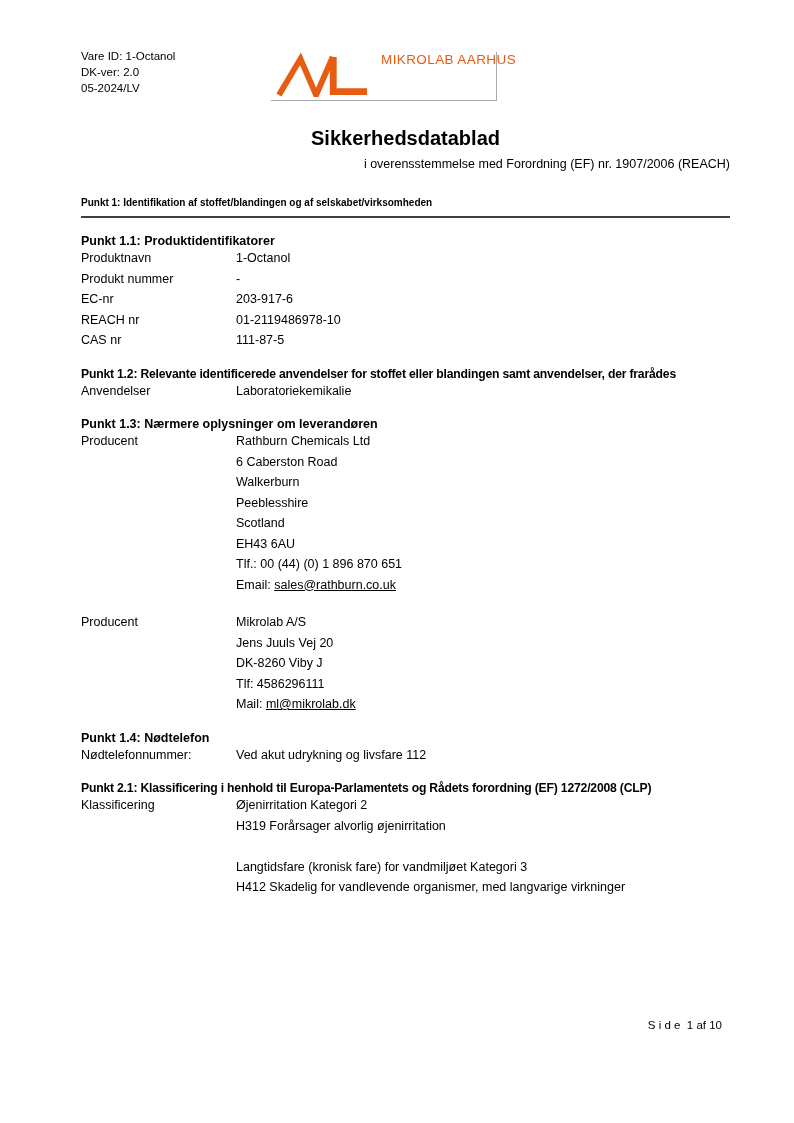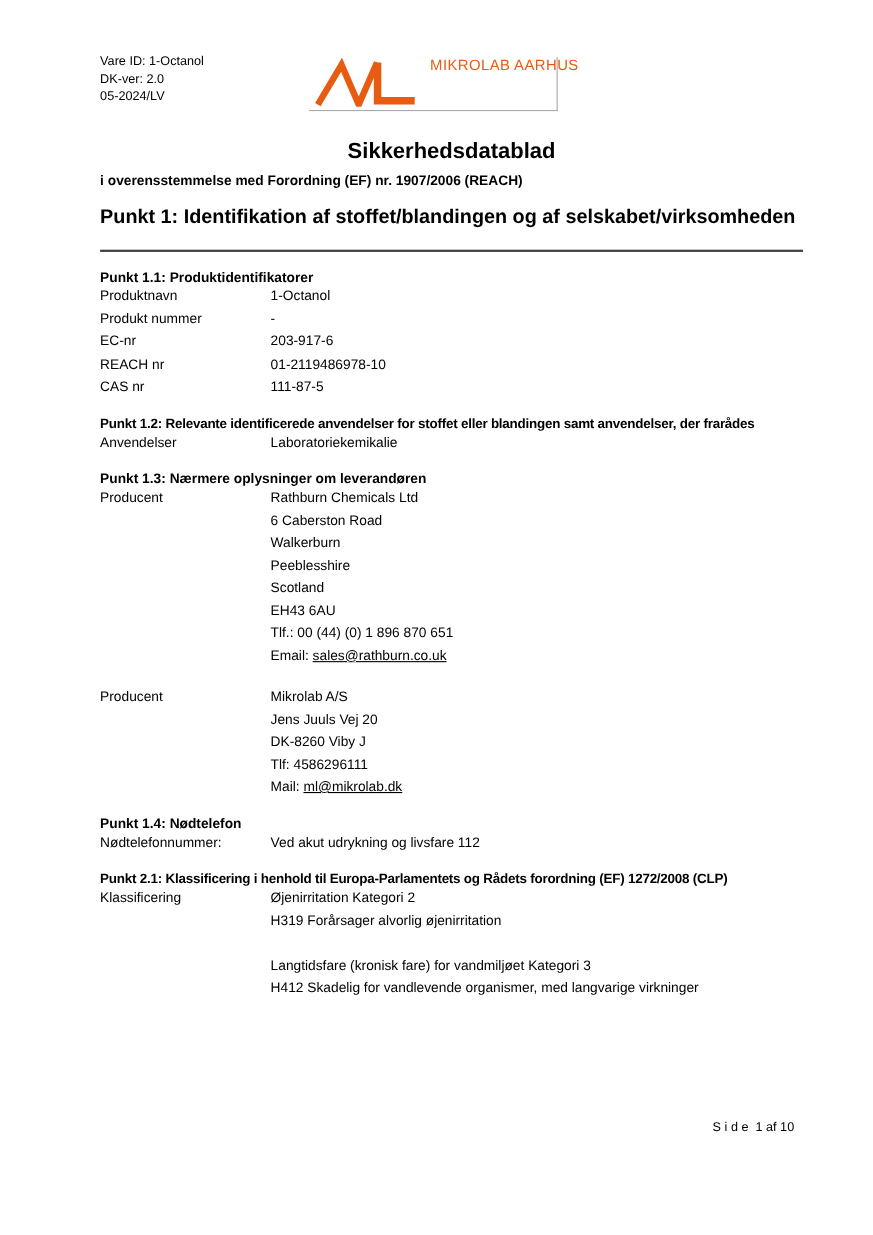--- a/index.html
+++ b/index.html
@@ -11,21 +11,21 @@
   html, body { background: #808080; }
   .page {
     width: 794px; height: 1123px;
     margin: 0 auto;
     background: #ffffff;
     position: relative;
     font-family: "Liberation Sans", sans-serif;
     color: #000;
     overflow: hidden;
   }
-  .content { position: absolute; left: 91px; right: 64px; top: 48px; }
+  .content { position: absolute; left: 81px; right: 64px; top: 48px; }
 
   
   .doc-header { position: relative; height: 54px; }
   .header-info { font-size: 11.5px; line-height: 16px; }
   .logo {
     position: absolute; left: 190px; top: 4px;
     width: 226px; height: 49px;
     border-right: 1px solid var(--frame);
     border-bottom: 1px solid var(--frame);
     display: flex; align-items: flex-start;
@@ -34,26 +34,26 @@
   .logo-mark-line { fill: none; stroke: var(--brand); stroke-width: 6; }
   .logo-mark-l { fill: var(--brand); }
   .logo-text {
     color: var(--brand);
     font-size: 13.5px; letter-spacing: 0.4px;
     padding: 0 2px 9px 10px; white-space: nowrap;
   }
 
   
   .doc-title { margin-top: 25px; text-align: center; font-size: 20px; font-weight: 700; }
-  .doc-subtitle { margin-top: 7px; text-align: left; font-size: 12.5px; font-weight: 700; }
+  .doc-subtitle { margin-top: 7px; text-align: right; font-size: 12.5px; font-weight: 400; }
 
   
   .section-head {
-    margin-top: 16px; font-size: 18px; font-weight: 700;
-    padding-bottom: 19px; border-bottom: 2px solid var(--rule);
+    margin-top: 26px; font-size: 10px; font-weight: 700;
+    padding-bottom: 8px; border-bottom: 2px solid var(--rule);
   }
   .sub-head { margin-top: 16px; font-size: 12.5px; font-weight: 700; }
   .sub-head.long { font-size: 12.2px; letter-spacing: -0.2px; white-space: nowrap; }
 
   .row { display: flex; font-size: 12.5px; line-height: 20.5px; }
   .row .lbl { width: 155px; flex-shrink: 0; }
   .row .lines div { line-height: 20.5px; }
   .block-gap { margin-top: 17px; }
   .line-gap { height: 20.5px; }
 

